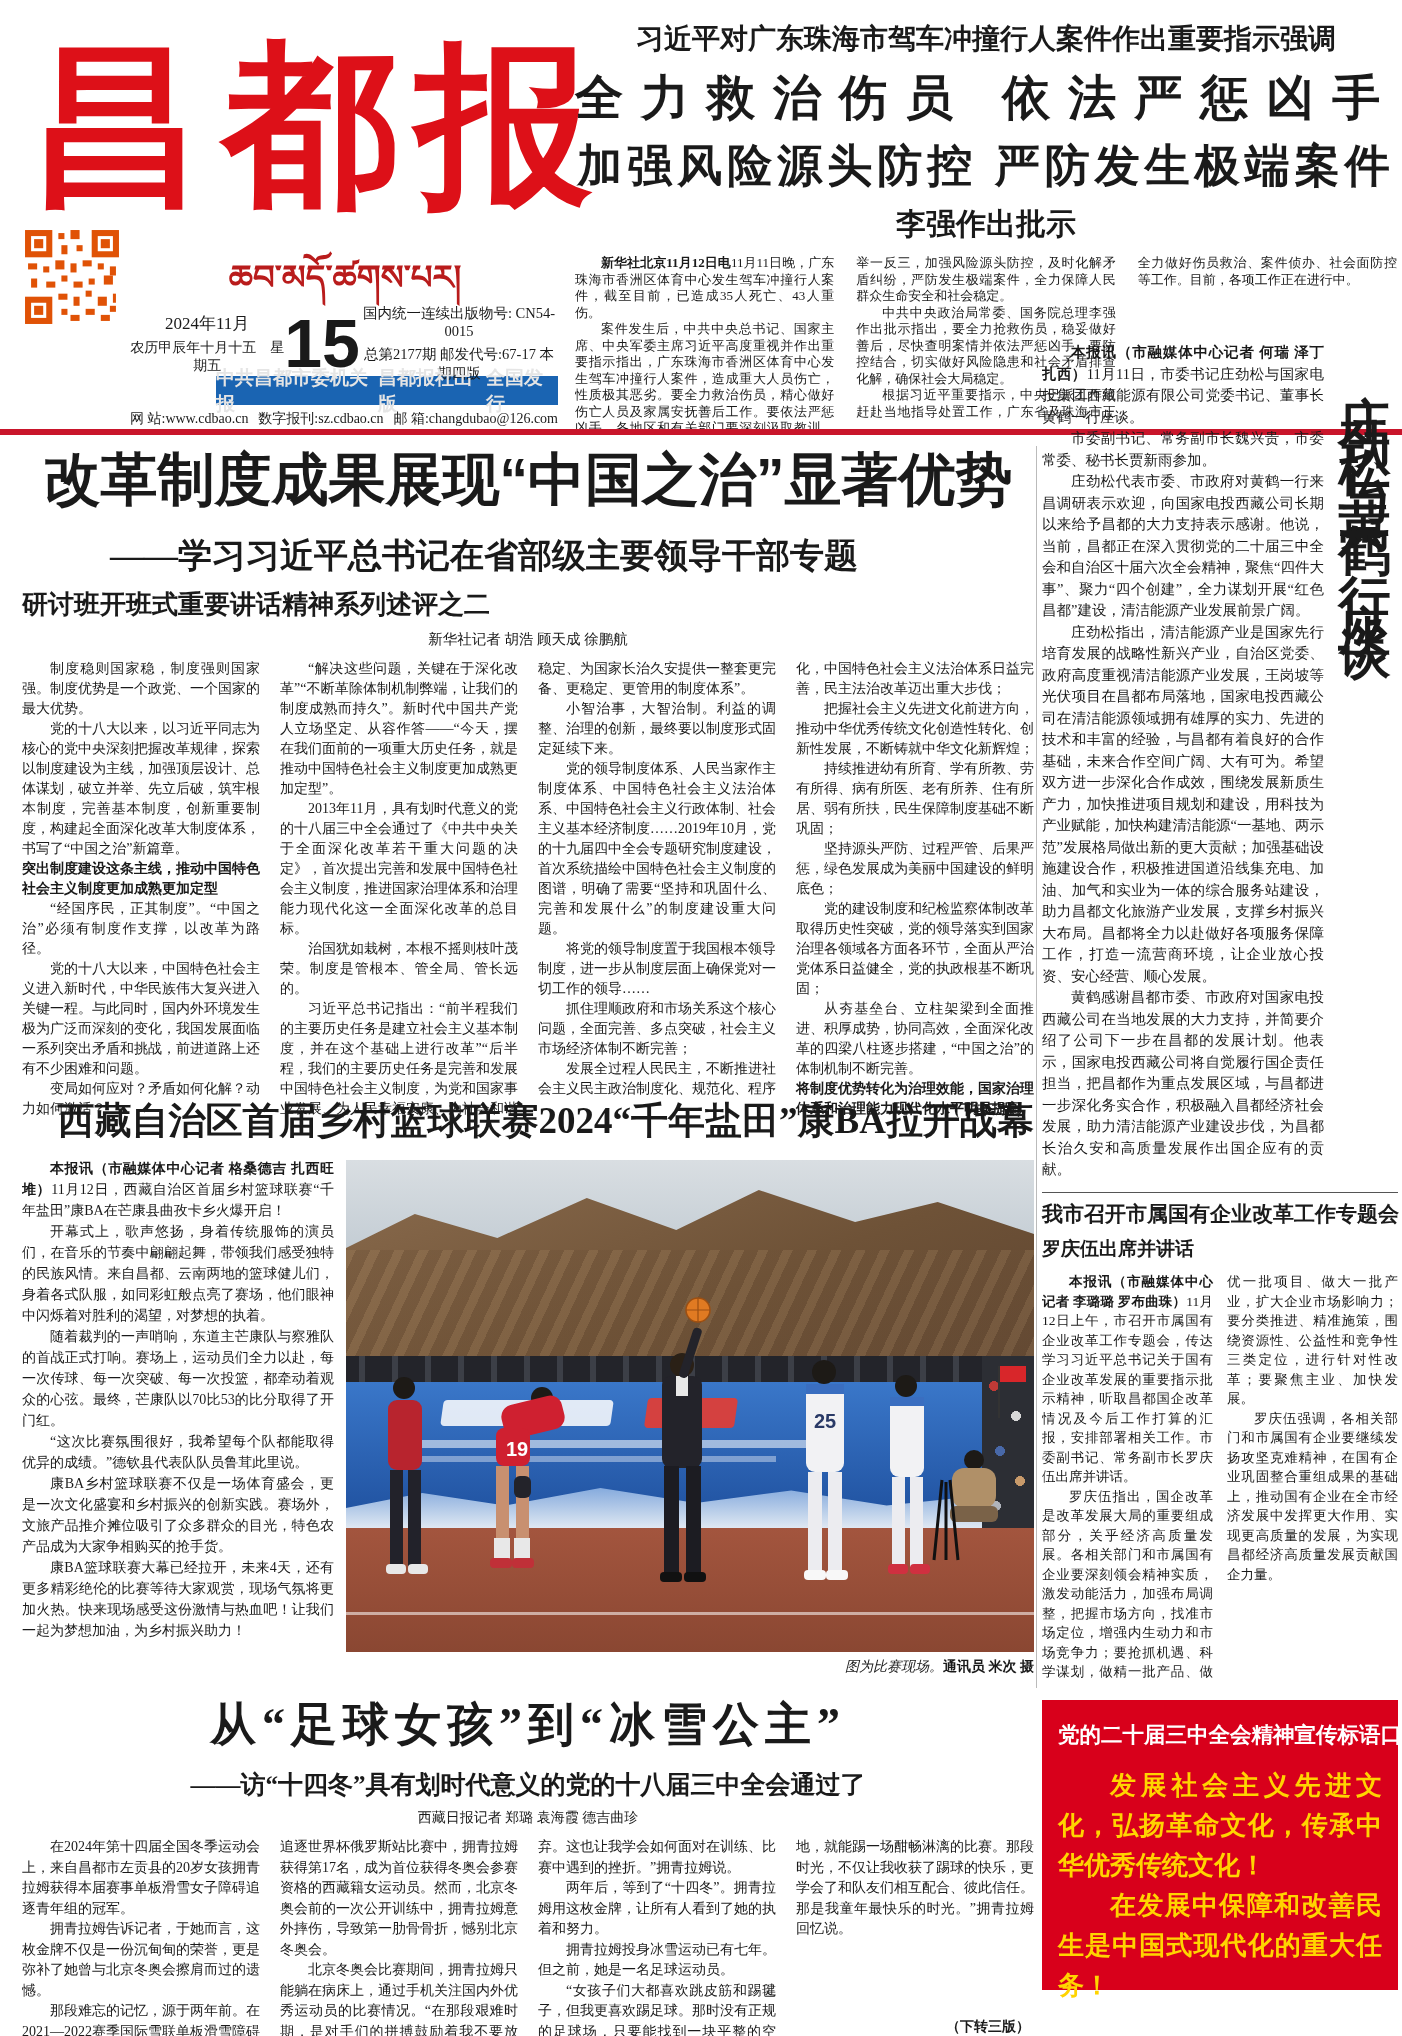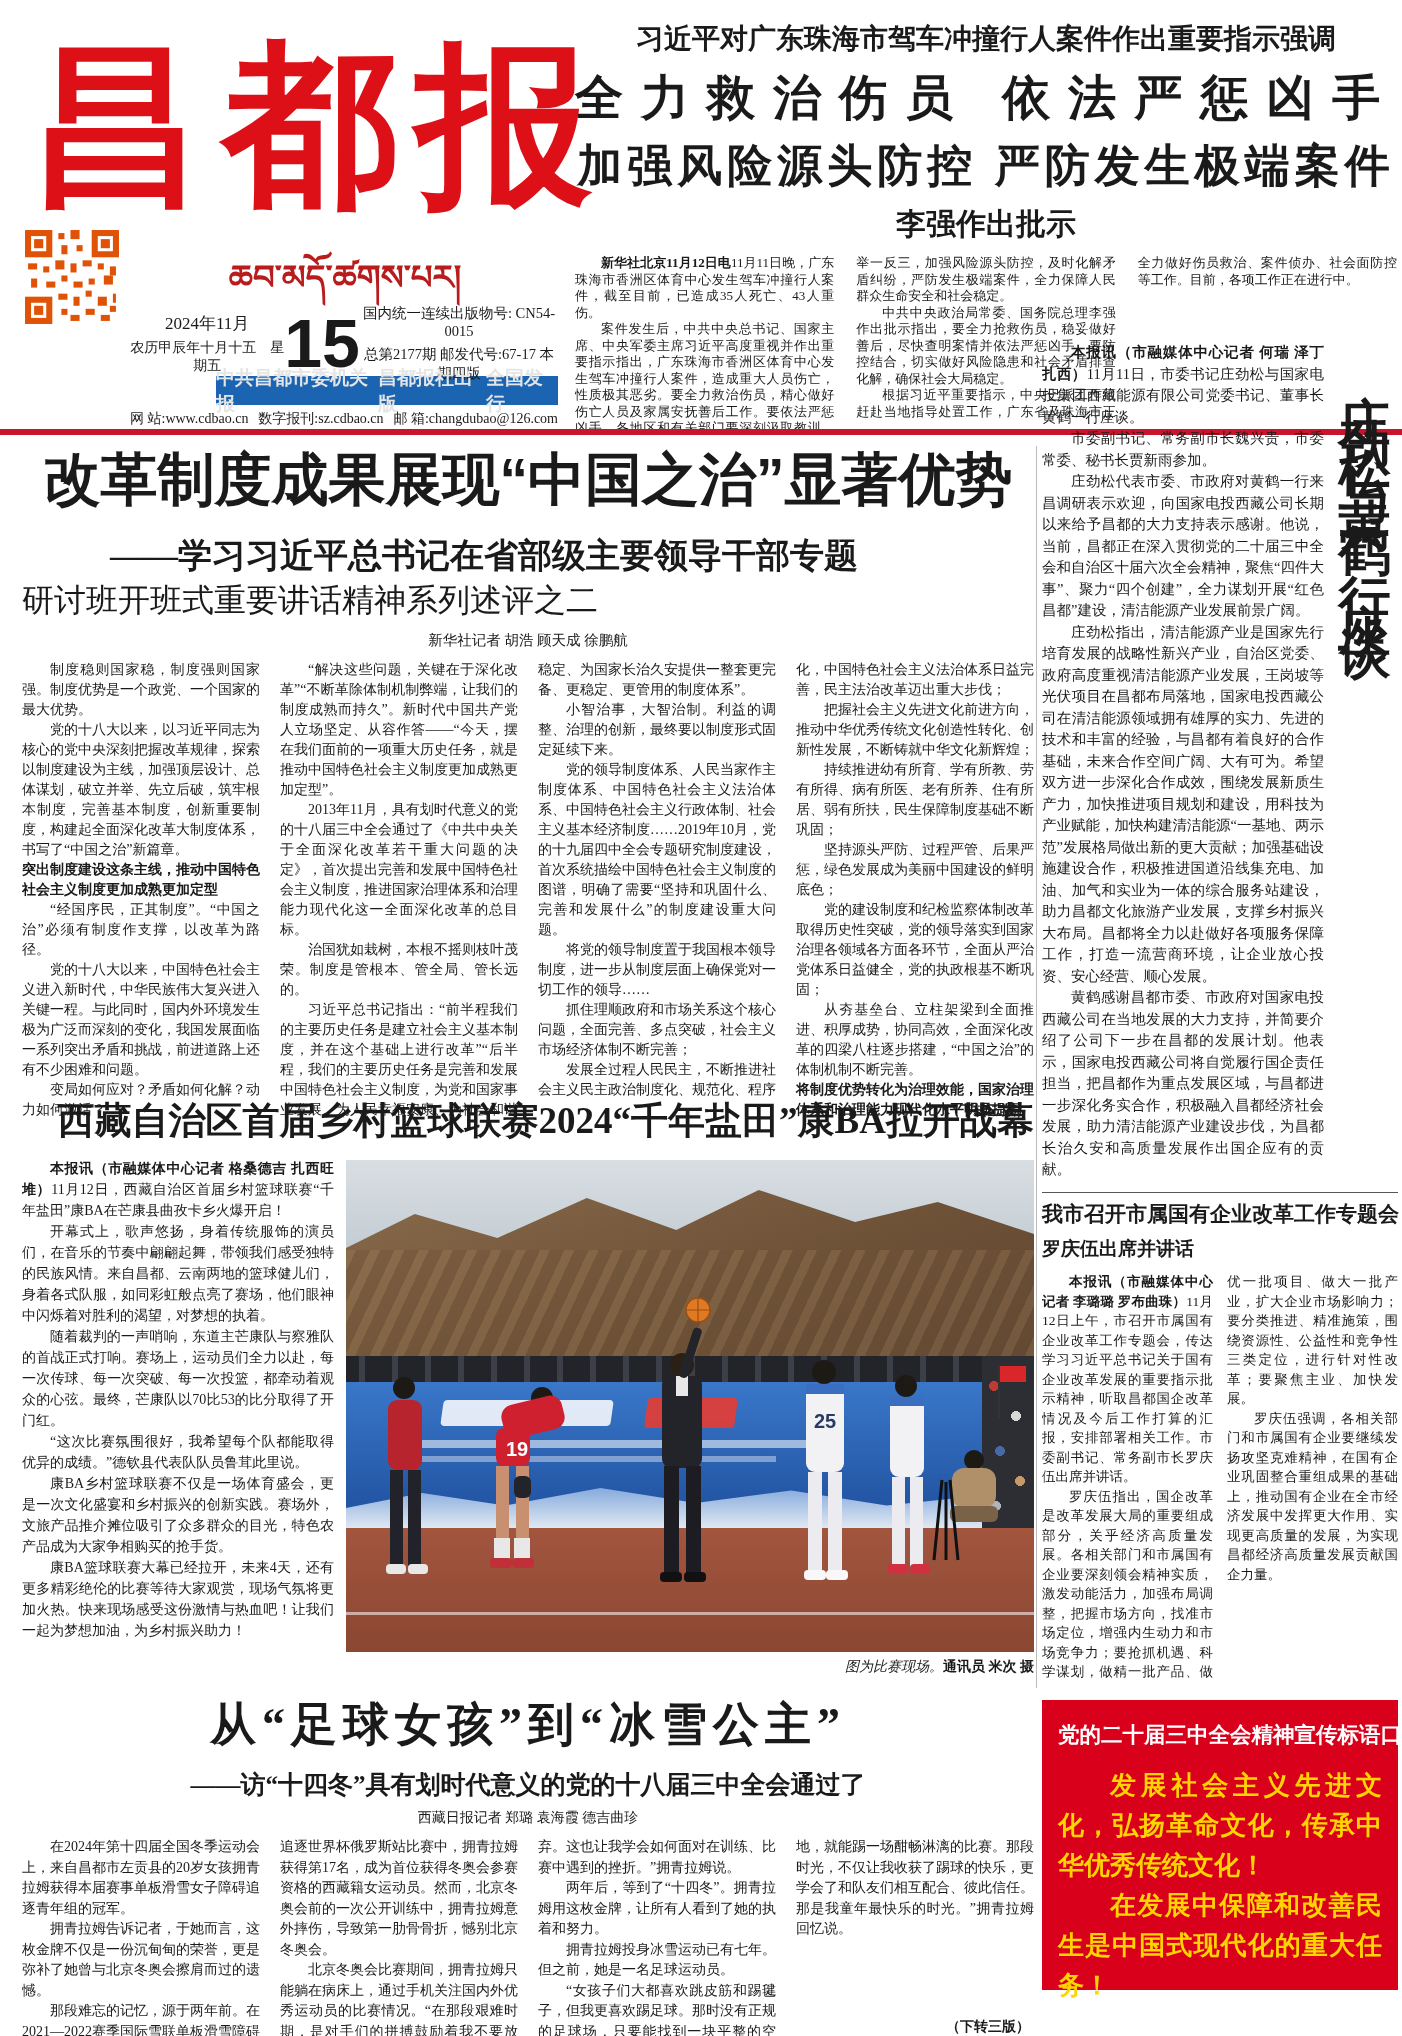--- a/index.html
+++ b/index.html
@@ -48,21 +48,21 @@
              font-size:13px; line-height:16.5px; text-align:justify; }
   .ts-body p { text-indent:2em; }
   
   .red-rule { position:absolute; left:0; top:429px; width:1402px; height:6px; background:#c9152b; }
   .vsep { position:absolute; left:1036px; top:446px; width:1px; height:1242px; background:#bbbbbb; }
   .soe-rule { position:absolute; left:1042px; top:1192px; width:356px; height:1px; background:#555; }
   
   .lead { position:absolute; left:22px; top:442px; width:1012px; }
   .lead-h { text-align:center; font-family:"Liberation Sans", sans-serif; font-weight:bold; font-size:57px; white-space:nowrap; }
   .lead-sub1 { font-weight:bold; font-size:34px; margin-top:14px; padding-left:88px; white-space:nowrap; }
-  .lead-sub2 { font-weight:normal; font-size:32px; margin-top:0; white-space:nowrap; }
+  .lead-sub2 { font-weight:bold; font-size:26px; margin-top:8px; white-space:nowrap; }
   .lead-by { text-align:center; font-size:14.5px; margin-top:8px; }
   .lead-body { margin-top:10px; height:462px; column-count:4; column-gap:20px; column-fill:auto; overflow:hidden;
                font-size:14px; line-height:20px; text-align:justify; }
   .lead-body p { text-indent:2em; }
   .lead-body p.subhead { font-weight:bold; text-indent:0; }
   .jump { position:absolute; right:4px; font-weight:bold; font-size:14px; }
   .lead .jump { bottom:2px; }
   
   .rstory { position:absolute; left:1042px; top:342px; width:356px; height:846px; }
   .rstory-body { position:absolute; left:0; top:0; width:282px; height:846px; overflow:hidden;

